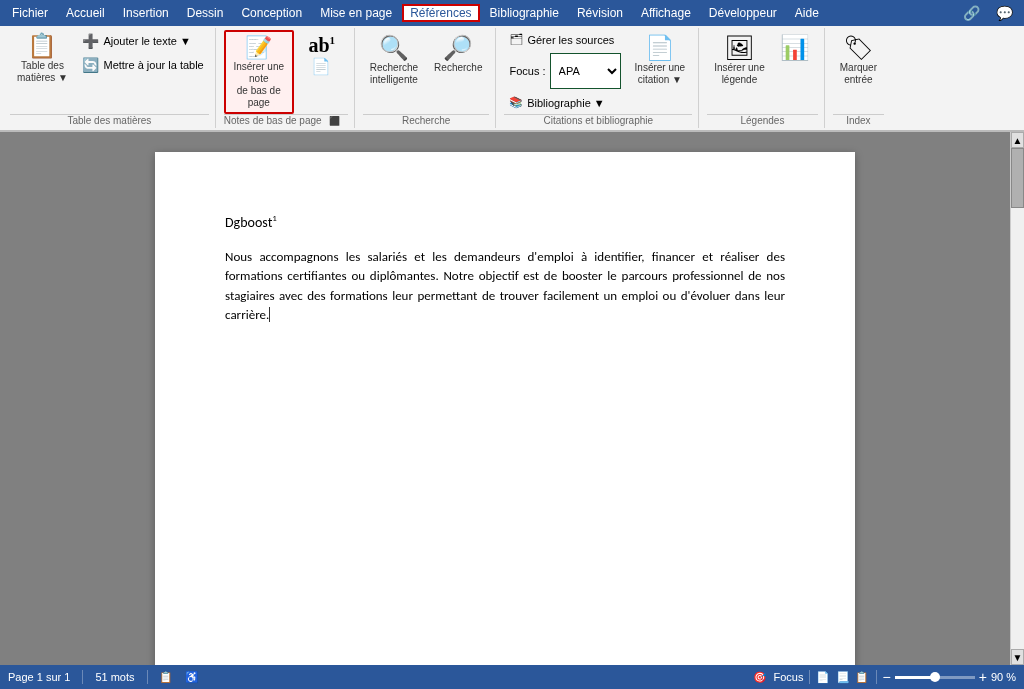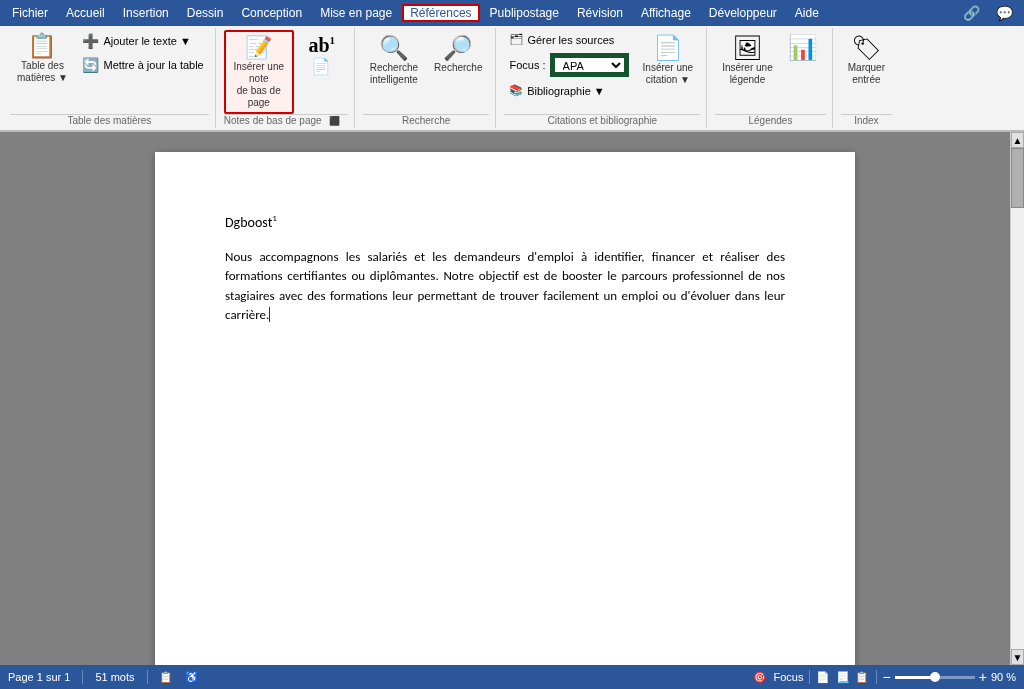--- a/index.html
+++ b/index.html
@@ -17,21 +17,21 @@
     .ribbon-group-label { font-size: 10px; color: #666; text-align: center; margin-top: auto; padding-top: 0; border-top: 1px solid #ccc; }
     .ribbon-items { display: flex; align-items: flex-start; gap: 2px; flex: 1; }
     .ribbon-btn { display: flex; flex-direction: column; align-items: center; justify-content: flex-start; padding: 3px 6px; cursor: pointer; border-radius: 2px; min-width: 44px; max-width: 70px; text-align: center; background: transparent; border: 1px solid transparent; }
     .ribbon-btn .icon { font-size: 24px; line-height: 1; margin-bottom: 2px; }
     .ribbon-btn .label-wrap { font-size: 10px; color: #333; line-height: 1.2; text-align: center; word-break: break-word; max-width: 60px; }
     .ribbon-small-btn { display: flex; align-items: center; gap: 4px; padding: 2px 4px; cursor: pointer; border-radius: 2px; font-size: 11px; white-space: nowrap; border: 1px solid transparent; }
     .ribbon-small-btn .s-icon { font-size: 14px; }
 
     
     .ribbon-btn.highlighted { background: #ddeeff; border-color: #c00; border-width: 2px; }
-    .style-select { border: 5px solid #14532d; background: white; padding: 1px 4px; font-size: 11px; height: 24px; cursor: pointer; }
+    .style-select { border: 1px solid #14532d; background: white; padding: 1px 4px; font-size: 11px; height: 36px; cursor: pointer; }
 
     
     .ribbon-wrapper { background: #f3f3f3; border-bottom: 2px solid #bbb; }
 
     
     .doc-area { flex: 1; background: #808080; overflow: hidden; display: flex; }
     .doc-scroll { flex: 1; overflow: auto; display: flex; justify-content: center; padding: 20px 0; }
     .doc-page { background: white; width: 700px; min-height: 550px; padding: 60px 70px; box-shadow: 0 2px 8px rgba(0,0,0,0.3); position: relative; }
     .doc-title { font-size: 14px; font-weight: normal; margin-bottom: 16px; font-family: 'Calibri', Arial, sans-serif; }
     .doc-sup { font-size: 9px; vertical-align: super; }
@@ -64,21 +64,21 @@
 <body>
 
 <div class="menubar">
   <span class="menubar-item">Fichier</span>
   <span class="menubar-item">Accueil</span>
   <span class="menubar-item">Insertion</span>
   <span class="menubar-item">Dessin</span>
   <span class="menubar-item">Conception</span>
   <span class="menubar-item">Mise en page</span>
   <span class="menubar-item active">Références</span>
-  <span class="menubar-item">Publipostage</span>
+  <span class="menubar-item">Bibliographie</span>
   <span class="menubar-item">Révision</span>
   <span class="menubar-item">Affichage</span>
   <span class="menubar-item">Développeur</span>
   <span class="menubar-item">Aide</span>
   <div class="menubar-right">
     <span style="color:white;font-size:14px;cursor:pointer;">🔗</span>
     <span style="color:white;font-size:14px;cursor:pointer;">💬</span>
   </div>
 </div>
 

